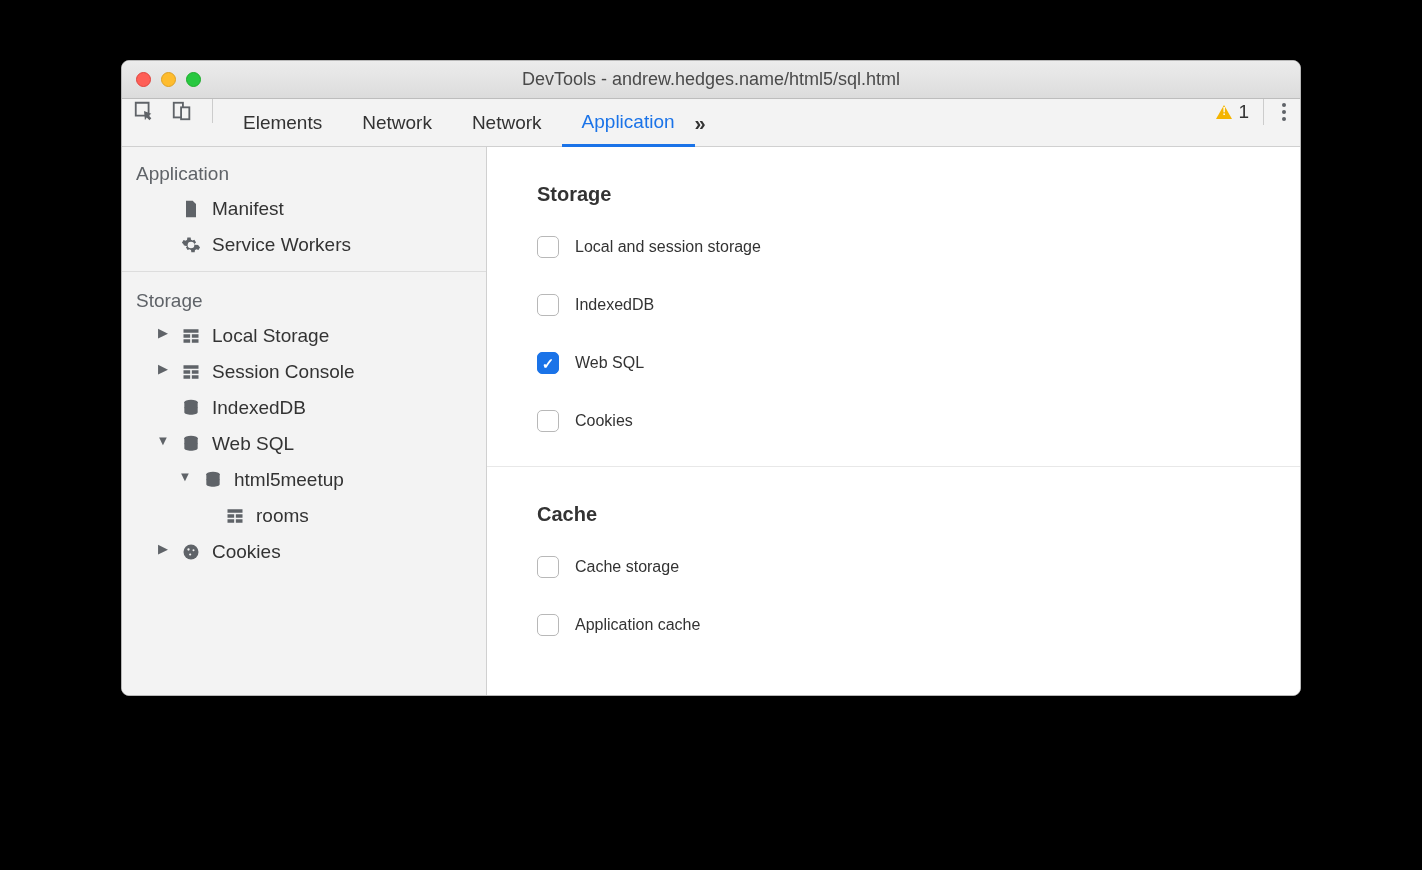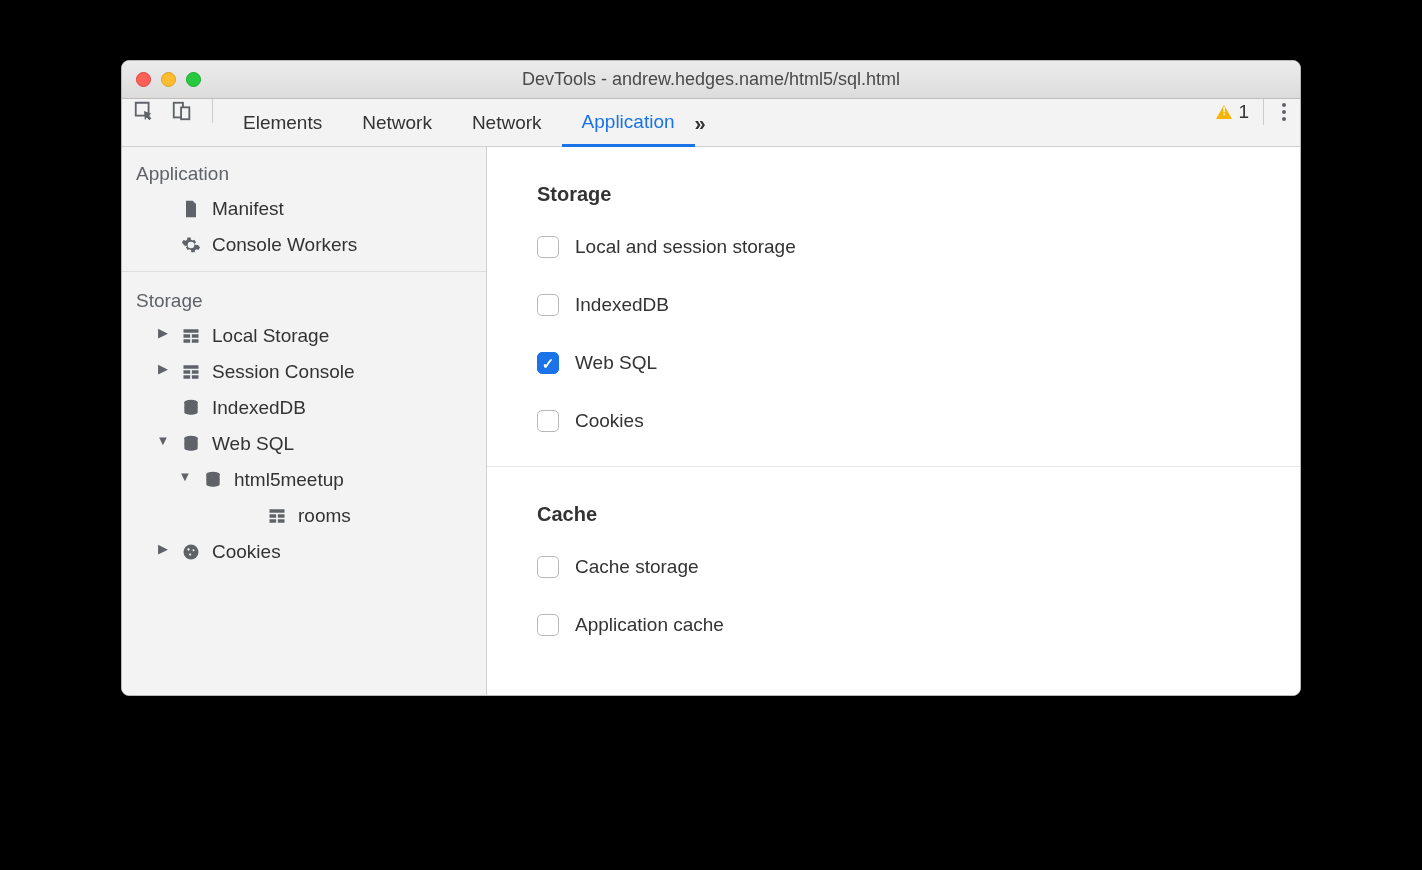--- a/index.html
+++ b/index.html
@@ -85,28 +85,28 @@
     padding: 5px 0 5px 14px;
     cursor:pointer;
     min-height: 36px;
   }
   .tree-item.selected { background:#1a73e8; color:#fff; }
   .tree-item.selected .ico svg { fill:#fff; }
   .tree-item .arrow { width:14px; display:inline-flex; justify-content:center; font-size:13px; color:#5f6368; }
   .tree-item .noarrow { width:14px; }
   .tree-item.indent1 { padding-left: 34px; }
   .tree-item.indent2 { padding-left: 56px; }
-  .tree-item.indent3 { padding-left: 120px; }
+  .tree-item.indent3 { padding-left: 78px; }
   .ico { width:22px; height:22px; display:flex; align-items:center; justify-content:center; }
   .ico svg { fill:#5f6368; }
   .section-div { height:1px; background:#ddd; margin:6px 0; }
   .main { flex:1; overflow:auto; background:#fff; }
   .panel-section { padding: 36px 50px 8px 50px; border-bottom:1px solid #e8e8e8; }
   .panel-heading { font-size:20px; font-weight:600; color:#333; margin-bottom:20px; }
-  .check-row { display:flex; align-items:center; gap:16px; padding: 10px 0 26px 0; font-size:19px; color:#333; }
+  .check-row { display:flex; align-items:center; gap:16px; padding: 10px 0 26px 0; font-size:16px; color:#333; }
   .checkbox {
     width:22px; height:22px; border:1.5px solid #b8b8b8; border-radius:5px;
     display:flex; align-items:center; justify-content:center; cursor:pointer;
     background:#fff;
   }
   .checkbox.checked { background:#1a73e8; border-color:#1a73e8; }
   .checkbox.checked::after { content:"✓"; color:#fff; font-size:15px; font-weight:bold; line-height:1; }
 </style>
 </head>
 <body>
@@ -173,21 +173,21 @@
         <span>Manifest</span>
       </div>
 
       <div class="tree-item indent1">
         <span class="noarrow"></span>
         <span class="ico">
             <svg viewBox="0 0 24 24" width="20" height="20">
               <path d="M12 8a4 4 0 100 8 4 4 0 000-8zm9 4a7 7 0 01-.1 1l2 1.6-2 3.4-2.4-1a7 7 0 01-1.7 1l-.4 2.6h-4l-.4-2.6a7 7 0 01-1.7-1l-2.4 1-2-3.4 2-1.6A7 7 0 013 12a7 7 0 01.1-1l-2-1.6 2-3.4 2.4 1a7 7 0 011.7-1L7.6 3h4l.4 2.6a7 7 0 011.7 1l2.4-1 2 3.4-2 1.6a7 7 0 01.1 1z"></path>
             </svg>
           </span>
-        <span>Console Workers</span>
+        <span>Service Workers</span>
       </div>
 
 
       <div class="section-div"></div>
 
       <div class="section-title">Storage</div>
 
       <div class="tree-item indent1">
         <span class="arrow">▶</span>
         <span class="ico">

